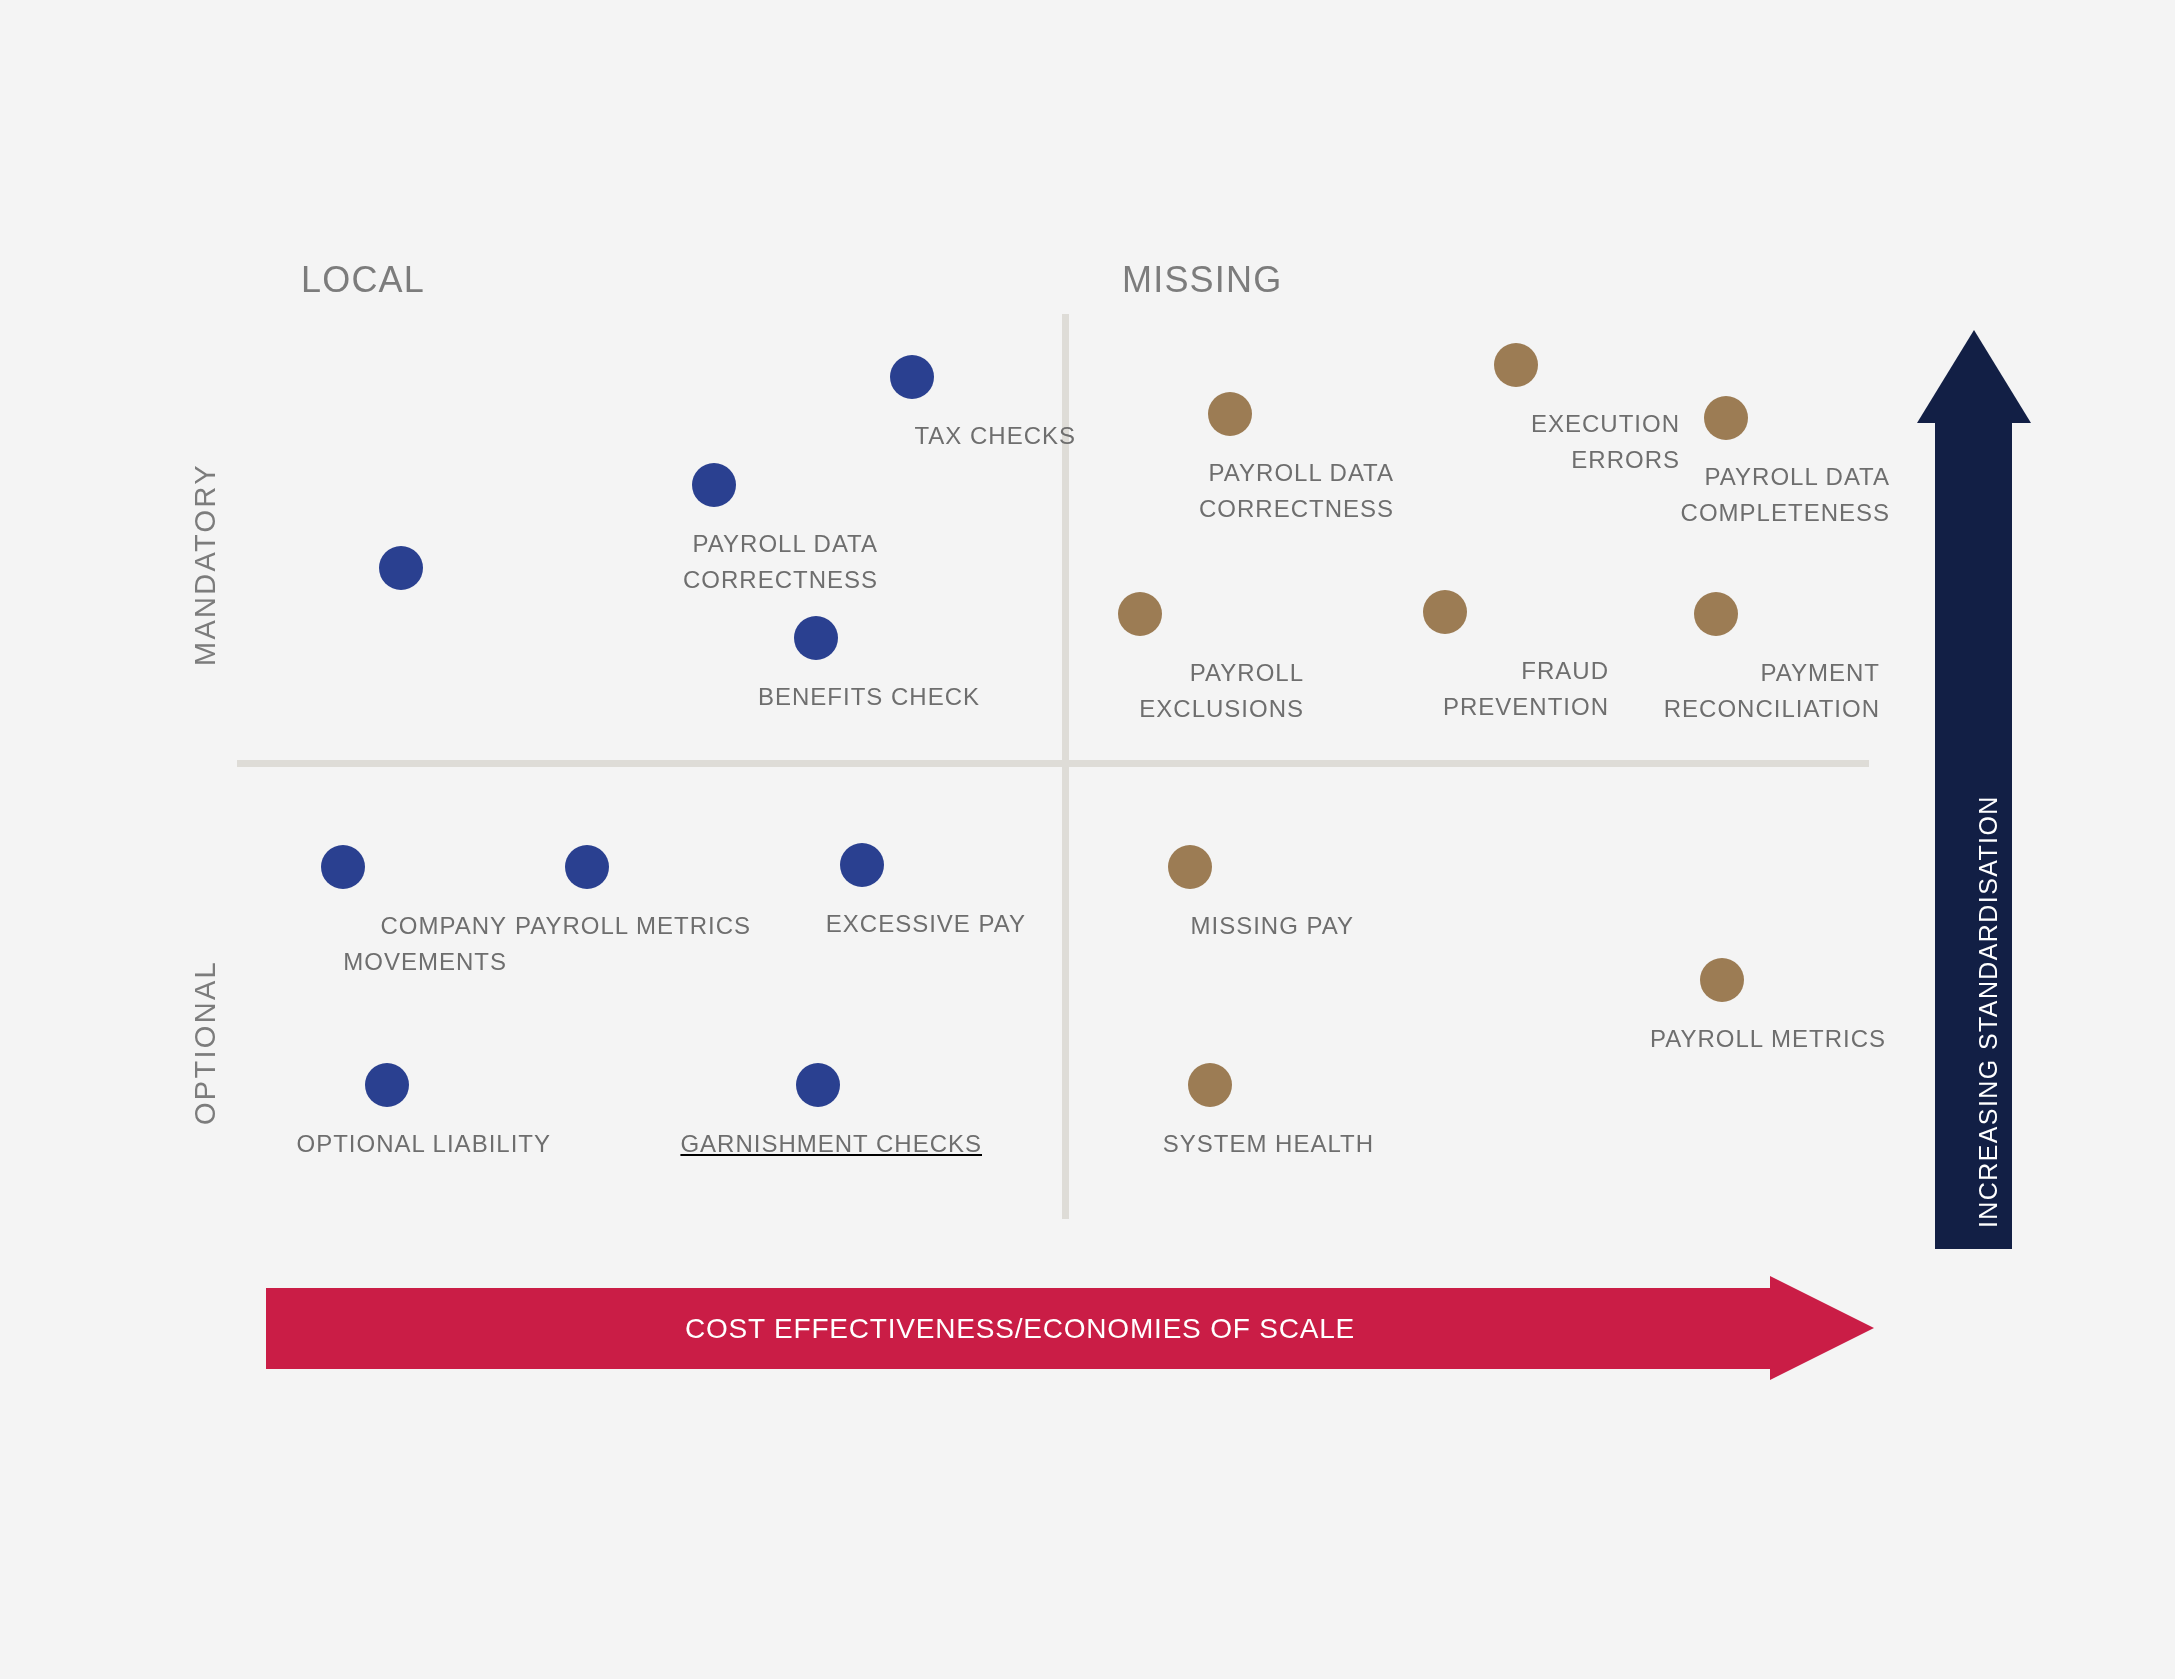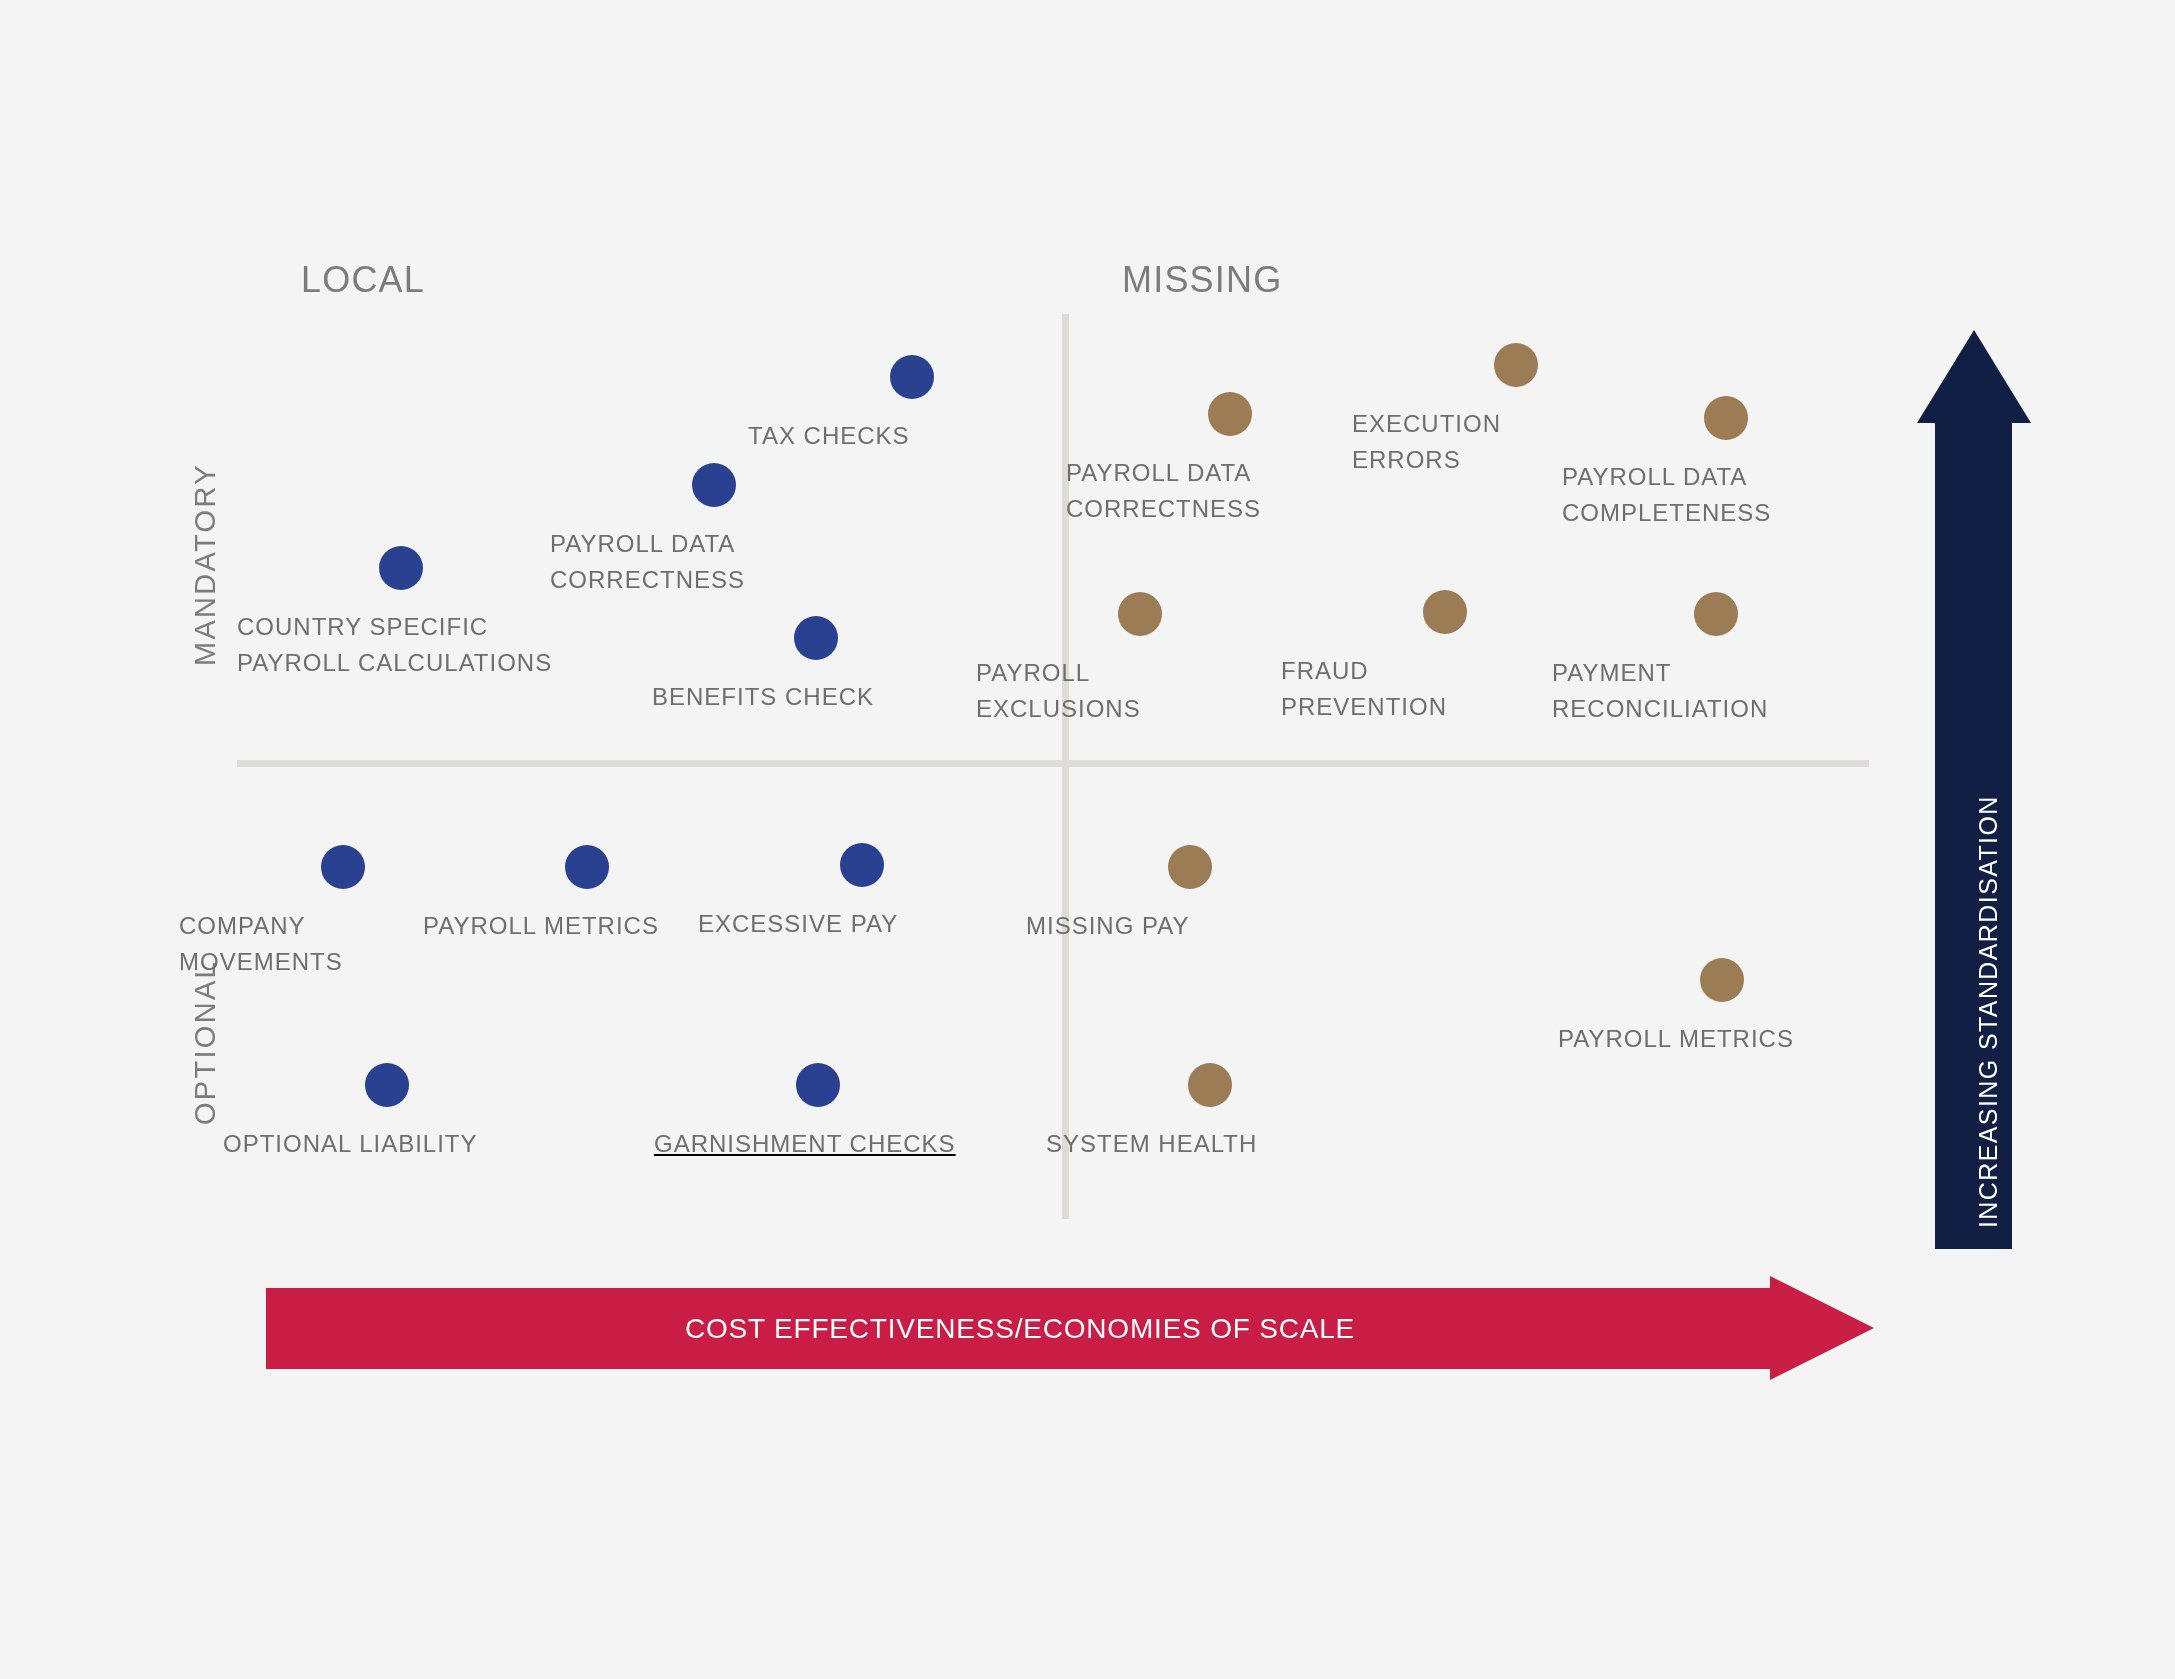--- a/index.html
+++ b/index.html
@@ -60,21 +60,21 @@
     transform: rotate(-90deg);
   }
   .row-header.mandatory { left: 189px; top: 666px; }
   .row-header.optional  { left: 189px; top: 1125px; }
 
   
   .item {
     position: absolute;
     width: 328px;
     margin-left: -164px;      
-    text-align: left;
+    text-align: right;
   }
   .dot {
     width: 44px;
     height: 44px;
     border-radius: 50%;
     margin: 0 auto;
     display: block;
   }
   .dot.blue  { background: #2a4090; }
   .dot.brown { background: #9c7c54; }
@@ -184,22 +184,20 @@
       <div class="item" style="left: 912px; top: 355px;">
         <span class="dot blue" style="background: rgb(42, 64, 144);"></span>
         <div class="item-label">TAX CHECKS</div>
       </div>
       <div class="item" style="left: 714px; top: 463px;">
         <span class="dot blue" style="background: rgb(42, 64, 144);"></span>
         <div class="item-label">PAYROLL DATA CORRECTNESS</div>
       </div>
       <div class="item" style="left: 401px; top: 546px;">
         <span class="dot blue" style="background: rgb(42, 64, 144);"></span>
-        <div class="item-label">COUNTRY SPECIFIC
-PAYROLL CALCULATIONS</div>
       </div>
       <div class="item" style="left: 816px; top: 616px;">
         <span class="dot blue" style="background: rgb(42, 64, 144);"></span>
         <div class="item-label">BENEFITS CHECK</div>
       </div>
       <div class="item" style="left: 343px; top: 845px;">
         <span class="dot blue" style="background: rgb(42, 64, 144);"></span>
         <div class="item-label">COMPANY
 MOVEMENTS</div>
       </div>

